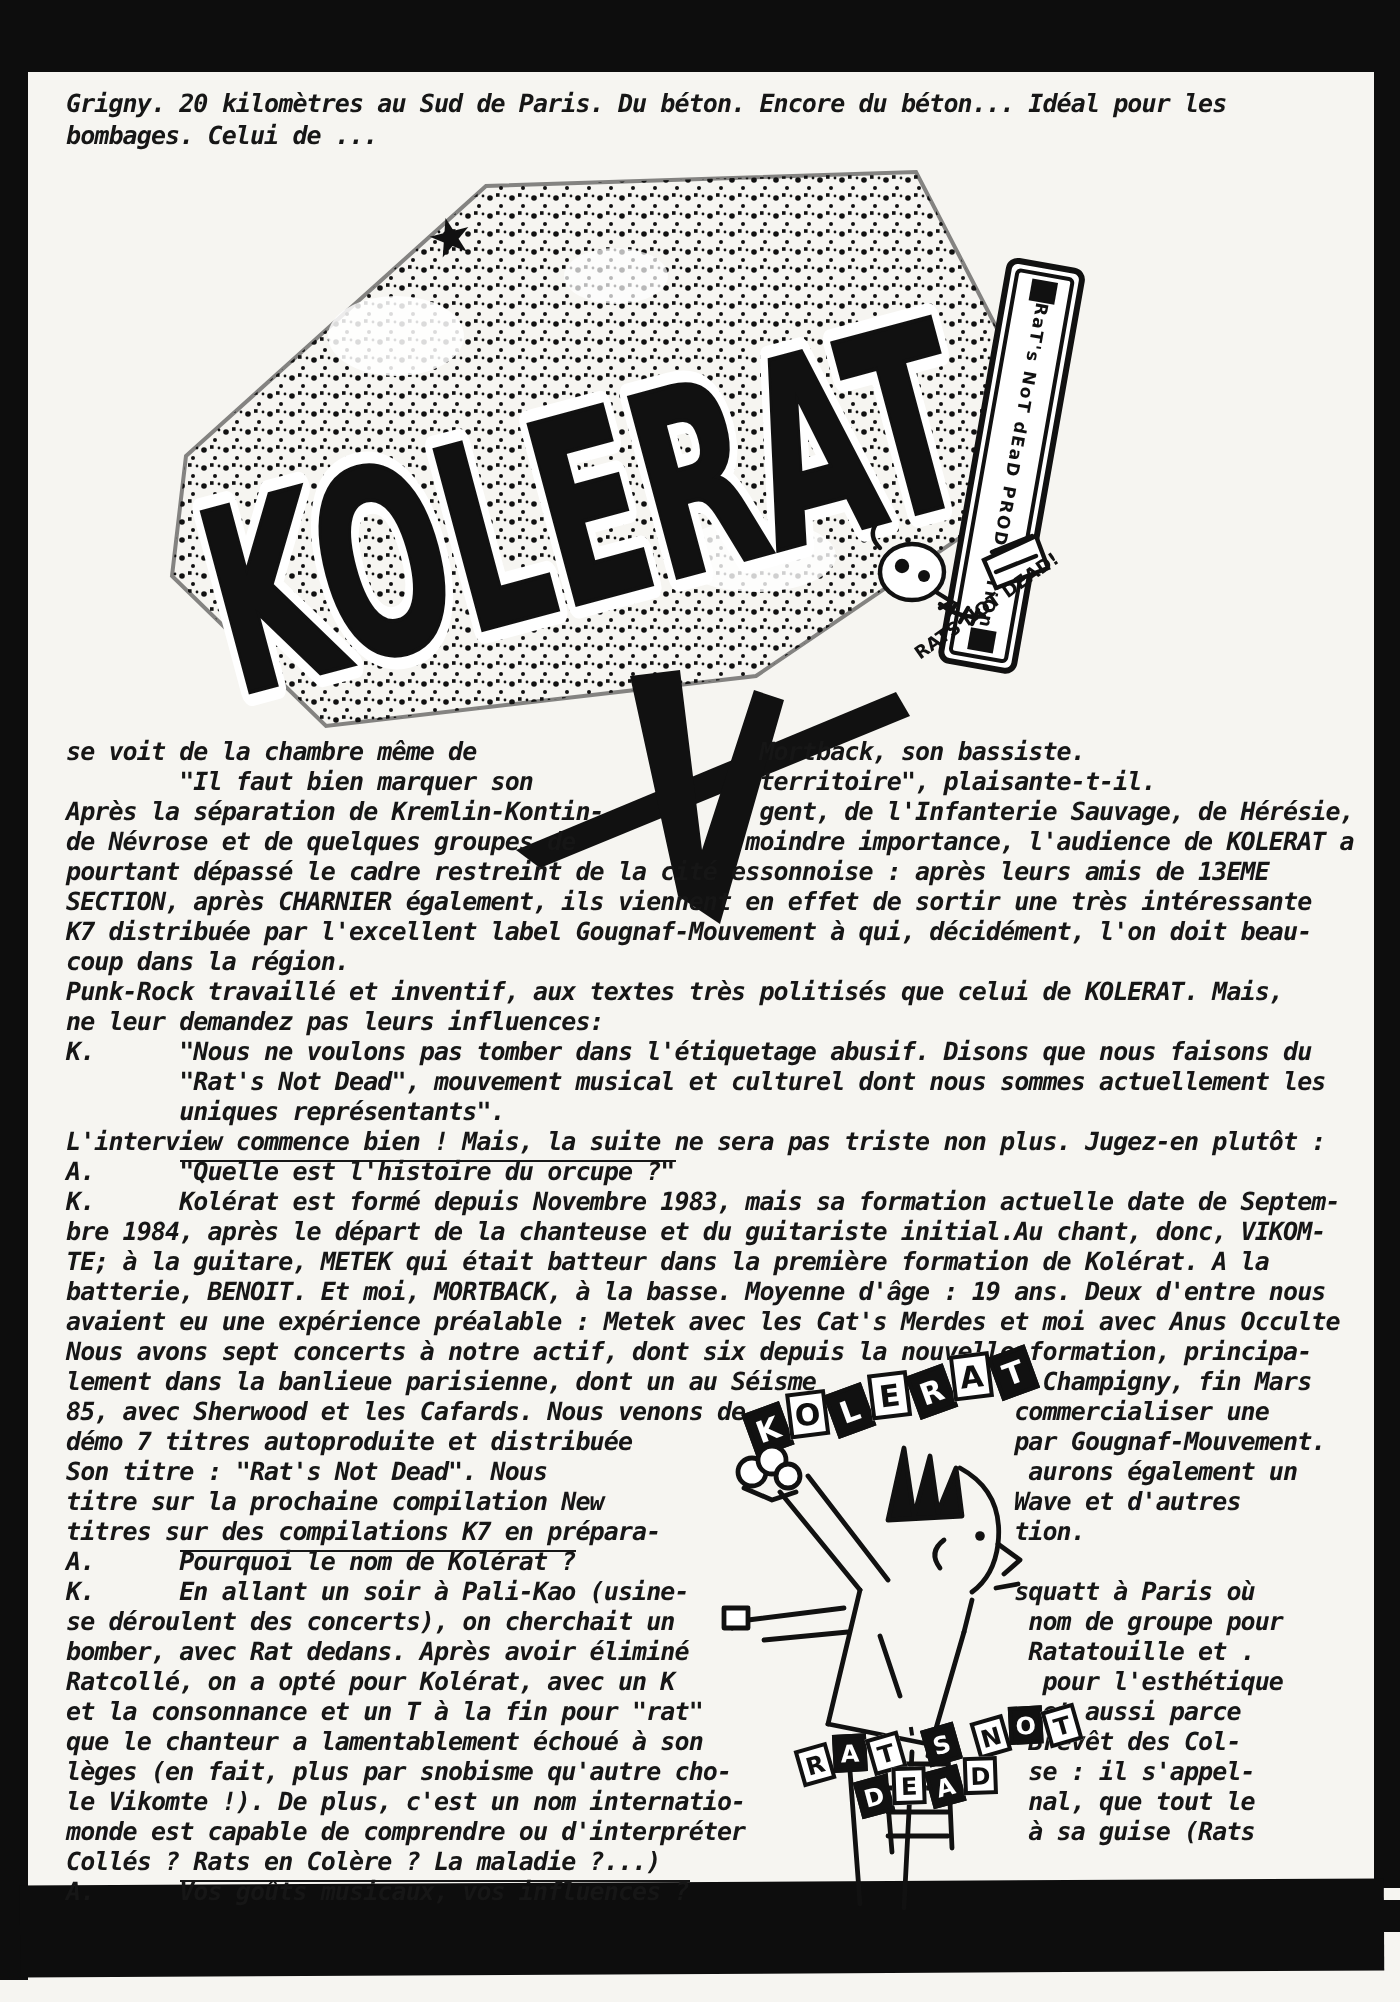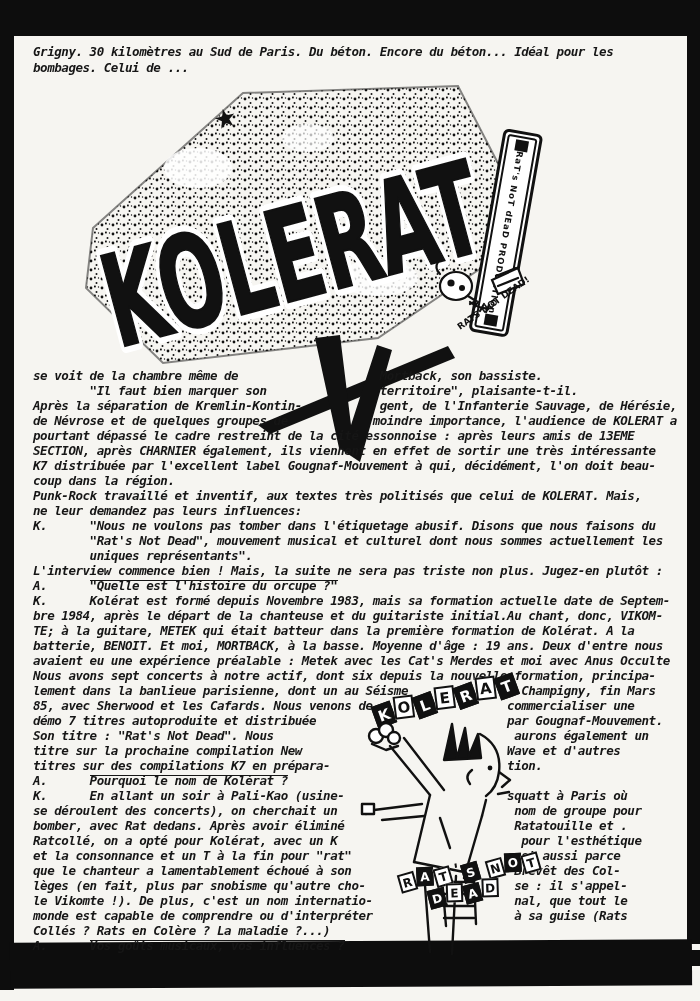--- a/index.html
+++ b/index.html
@@ -78,21 +78,21 @@
 </style>
 </head>
 <body>
 
 <div class="bar" id="bar-top"></div>
 <div class="bar" id="bar-left"></div>
 <div class="bar" id="bar-right"></div>
 <div class="bar" id="bar-bottom"></div>
 <div class="bar" id="bar-chip"></div>
 
-<pre class="tw" id="intro-text">Grigny. 30 kilomètres au Sud de Paris. Du béton. Encore du béton... Idéal pour les
+<pre class="tw" id="intro-text">Grigny. 20 kilomètres au Sud de Paris. Du béton. Encore du béton... Idéal pour les
 bombages. Celui de ...</pre>
 
 <svg id="graffiti-svg" width="445" height="395" viewBox="0 0 445 395">
   <defs>
     <pattern id="spk" width="11" height="9" patternUnits="userSpaceOnUse">
       <circle cx="2" cy="3" r="1.4" fill="#111"></circle>
       <circle cx="7.5" cy="7" r="1" fill="#111"></circle>
       <rect x="5" y="0.6" width="1.8" height="1.8" fill="#111"></rect>
       <circle cx="9.5" cy="2" r="0.7" fill="#111"></circle>
     </pattern>

